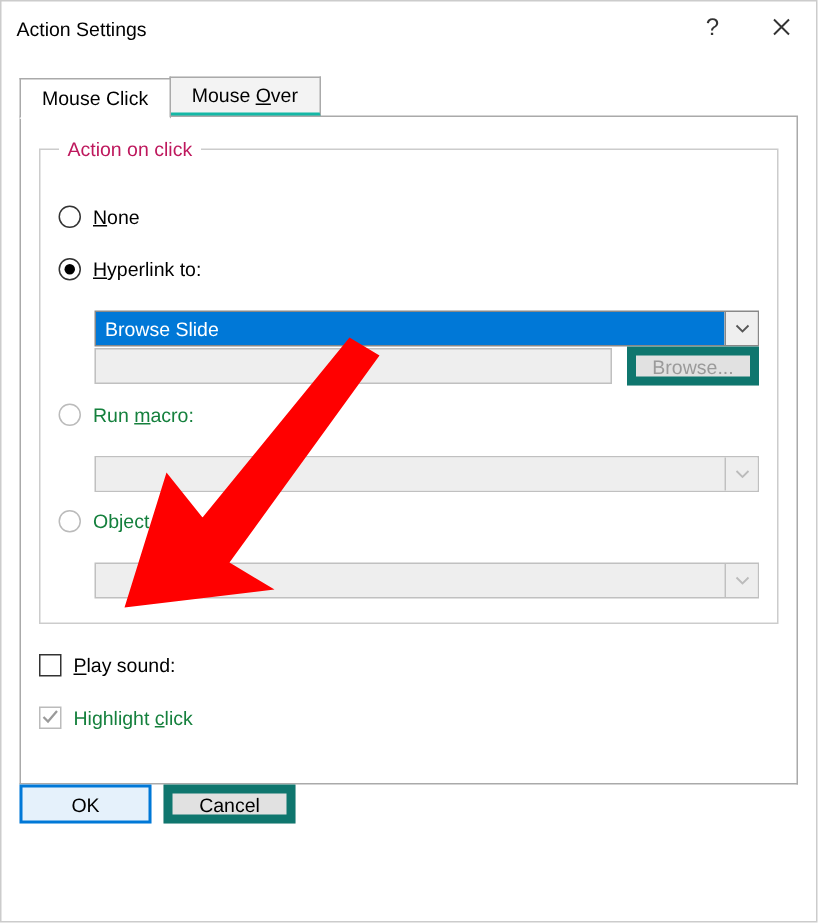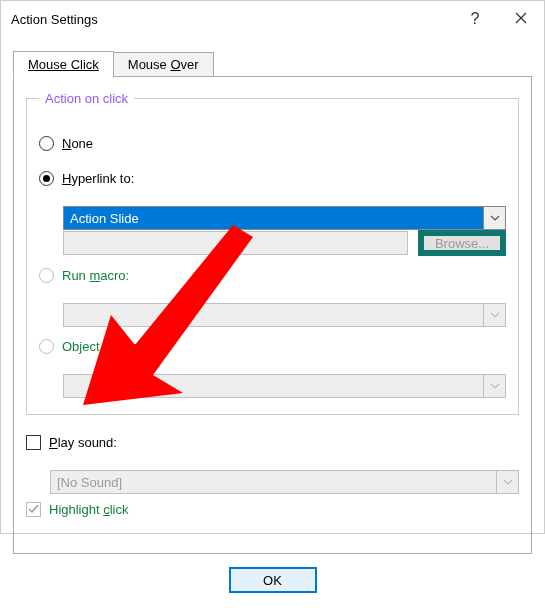--- a/index.html
+++ b/index.html
@@ -6,21 +6,21 @@
   body {
     margin: 0; padding: 0;
     font-family: "Segoe UI", Tahoma, sans-serif;
     font-size: 12px;
     background: #fff;
     width: 545px; height: 615px;
     position: relative;
     color: #000;
   }
   .dialog {
-    width: 545px; height: 534px;
+    width: 545px; height: 615px;
     background: #fff;
     border: 1px solid #ccc;
     position: relative;
   }
   .titlebar {
     display: flex; align-items: center;
     height: 36px;
     padding: 0 0 0 10px;
   }
   .titlebar .title { font-size: 13px; flex: 0 0 auto; }
@@ -47,41 +47,41 @@
     font-size: 13px;
     background: #fff;
     position: relative;
     z-index: 2;
     margin-right: -1px;
   }
   .tab.inactive {
     background: #f3f3f3;
     z-index: 0;
     padding: 4px 14px;
-    border-bottom: 1px solid #14b8a6;
+    border-bottom: 3px solid #14b8a6;
   }
   .tabline {
     position: absolute;
     left: 0; right: 0; bottom: 0;
     height: 1px; background: #aaa;
     z-index: 1;
   }
-  .tab.active { border-bottom: 1px solid #fff; margin-bottom: -1px; text-decoration: underline; }
+  .tab.active { border-bottom: 1px solid #fff; margin-bottom: -1px; }
   .tab u { text-decoration: underline; }
   .panel {
     border: 1px solid #aaa; border-top: none;
     padding: 14px 12px 16px 12px;
   }
   fieldset.action {
     border: 1px solid #ccc;
     padding: 10px 12px 16px 12px;
     margin: 0 0 10px 0;
   }
   fieldset.action legend {
-    padding: 0 6px; font-size: 13px; color: #8b5cf6;
+    padding: 0 6px; font-size: 13px; color: #be185d;
   }
   .row {
     display: flex; align-items: center;
     margin: 20px 0;
     gap: 8px;
   }
   .radio, .check {
     width: 15px; height: 15px;
     border: 1px solid #333;
     flex: 0 0 auto;
@@ -131,22 +131,22 @@
     height: 26px; min-width: 88px;
     border: 6px solid #0f766e;
     background: #e1e1e1;
     font-size: 13px;
     display: inline-flex; align-items: center; justify-content: center;
     padding: 0 10px;
   }
   .btn.disabled { color: #9a9a9a; }
   .btn.primary { border: 2px solid #0078d7; background: #e5f1fb; }
   .button-row {
-    display: flex; justify-content: center; gap: 8px;
-    margin-top: 13px;
+    display: flex; justify-content: flex-start; gap: 8px;
+    margin-top: 0;
   }
   .runprog-row { display: flex; gap: 10px; align-items: center; }
   .runprog-row .textin { flex: 1; }
   .arrow-overlay {
     position: absolute;
     left: 72px; top: 214px;
     pointer-events: none;
     z-index: 50;
   }
 </style>
@@ -193,21 +193,21 @@
         </div>
 
         <div class="row">
           <div class="radio checked">
               <div class="dot"></div>
             </div>
           <div class="lbl"><u>H</u>yperlink to:</div>
         </div>
         <div class="indent">
           <div class="combo" style="width:100%;">
-            <div class="cval sel">Action Slide</div>
+            <div class="cval sel">Browse Slide</div>
             <div class="cbtn">
               <svg viewBox="0 0 10 6">
                   <path d="M1 1 L5 5 L9 1" stroke="#555" stroke-width="1.2" fill="none"></path>
                 </svg>
             </div>
           </div>
         </div>
 
         <div class="indent runprog-row">
           <div class="textin disabled" style="flex:1;"></div>
@@ -247,46 +247,39 @@
         </div>
 
       </fieldset>
 
       <div class="row">
         <div class="check">
           
         </div>
         <div class="lbl"><u>P</u>lay sound:</div>
       </div>
-      <div class="indent">
-        <div class="combo disabled" style="width:100%;">
-          <div class="cval">[No Sound]</div>
-          <div class="cbtn">
-            <svg viewBox="0 0 10 6">
-                <path d="M1 1 L5 5 L9 1" stroke="#bbb" stroke-width="1.2" fill="none"></path>
-              </svg>
-          </div>
-        </div>
-      </div>
 
       <div class="row" style="margin-top:8px;">
         <div class="check disabled checked">
           <svg viewBox="0 0 11 11">
               <path d="M1 5 L4 8 L10 1" stroke="#9a9a9a" stroke-width="1.5" fill="none"></path>
             </svg>
         </div>
         <div class="lbl disabled">Highlight <u>c</u>lick</div>
       </div>
 
     </div>
 
     <div class="button-row">
       <div class="btn primary">
         <span>OK</span>
       </div>
+      <div class="btn">
+        <span>Cancel</span>
+      </div>
     </div>
 
   </div>
 
   <svg class="arrow-overlay" width="200" height="200">
     <polygon points="160,10 180,22 80,160 110,178 10,190 38,100 62,130" fill="#ff0000"></polygon>
   </svg>
 
 </div>
 

